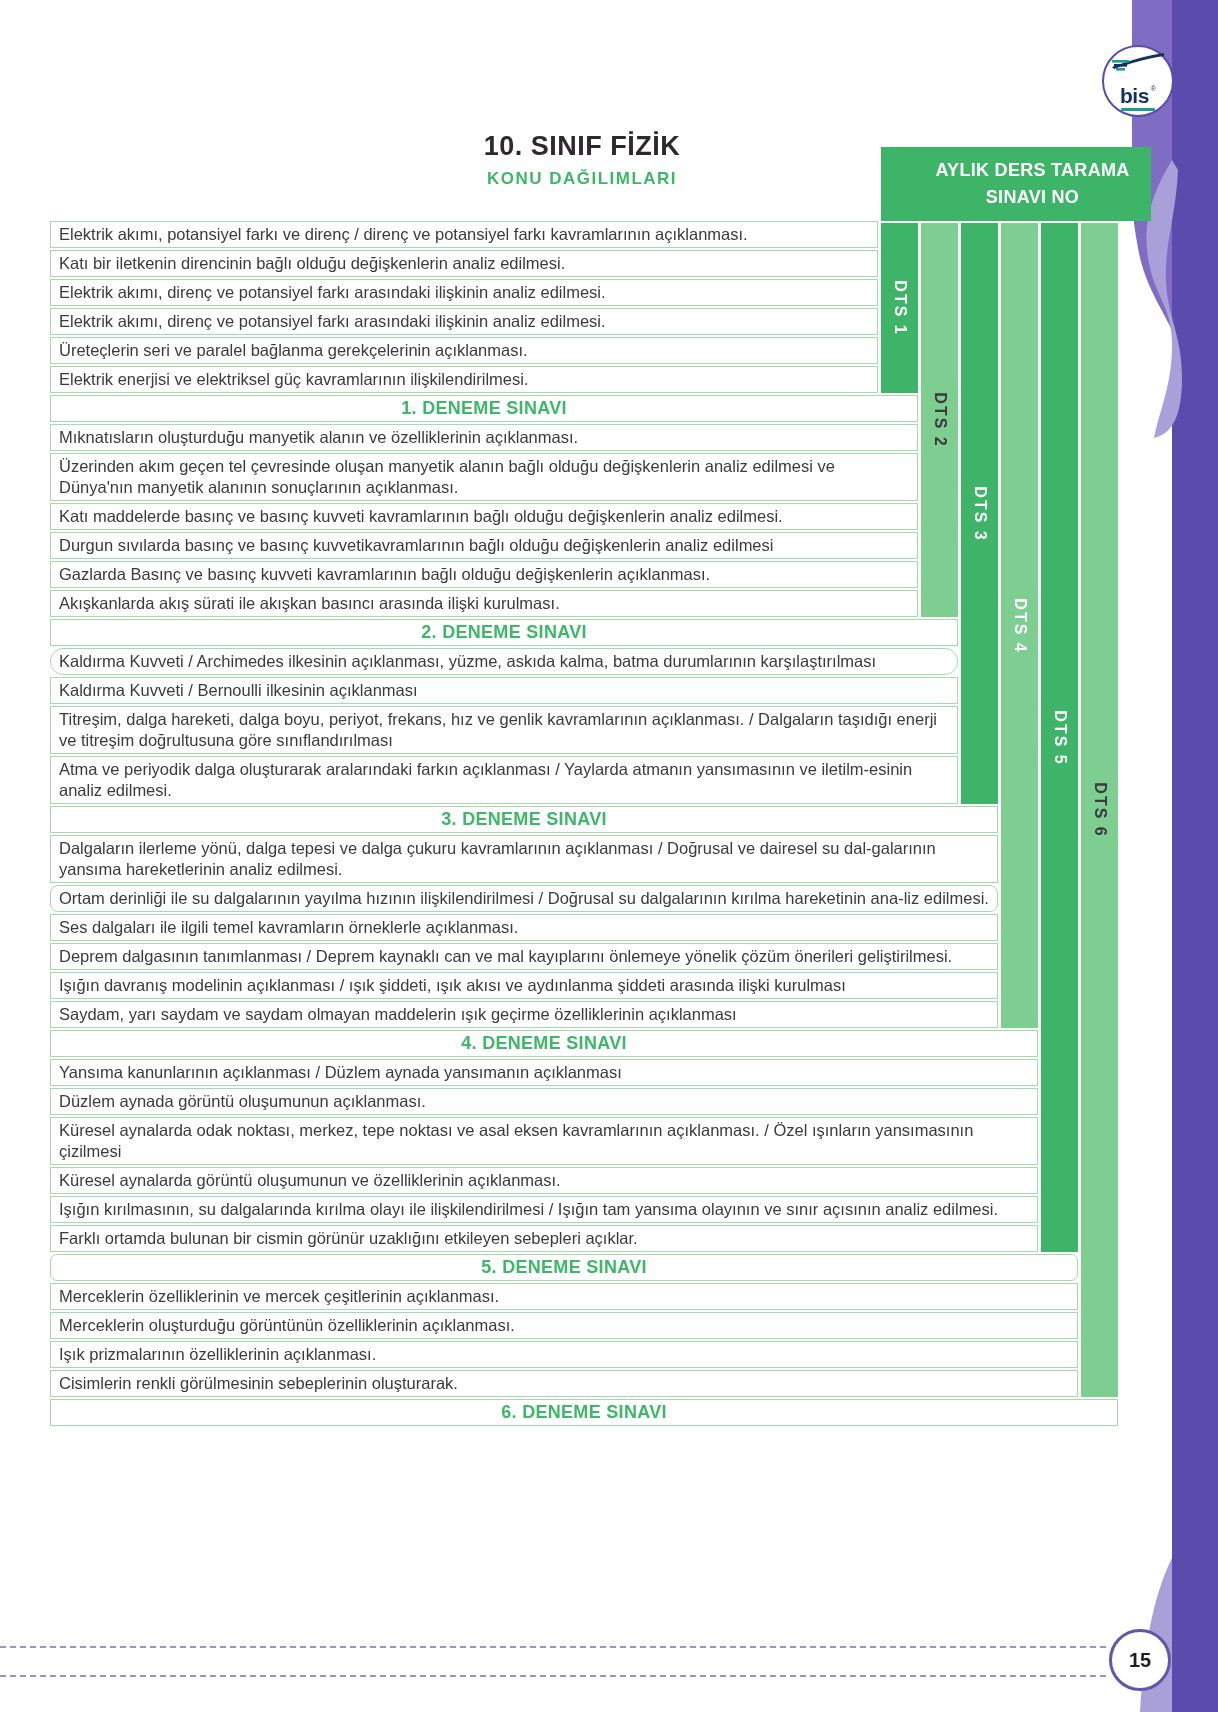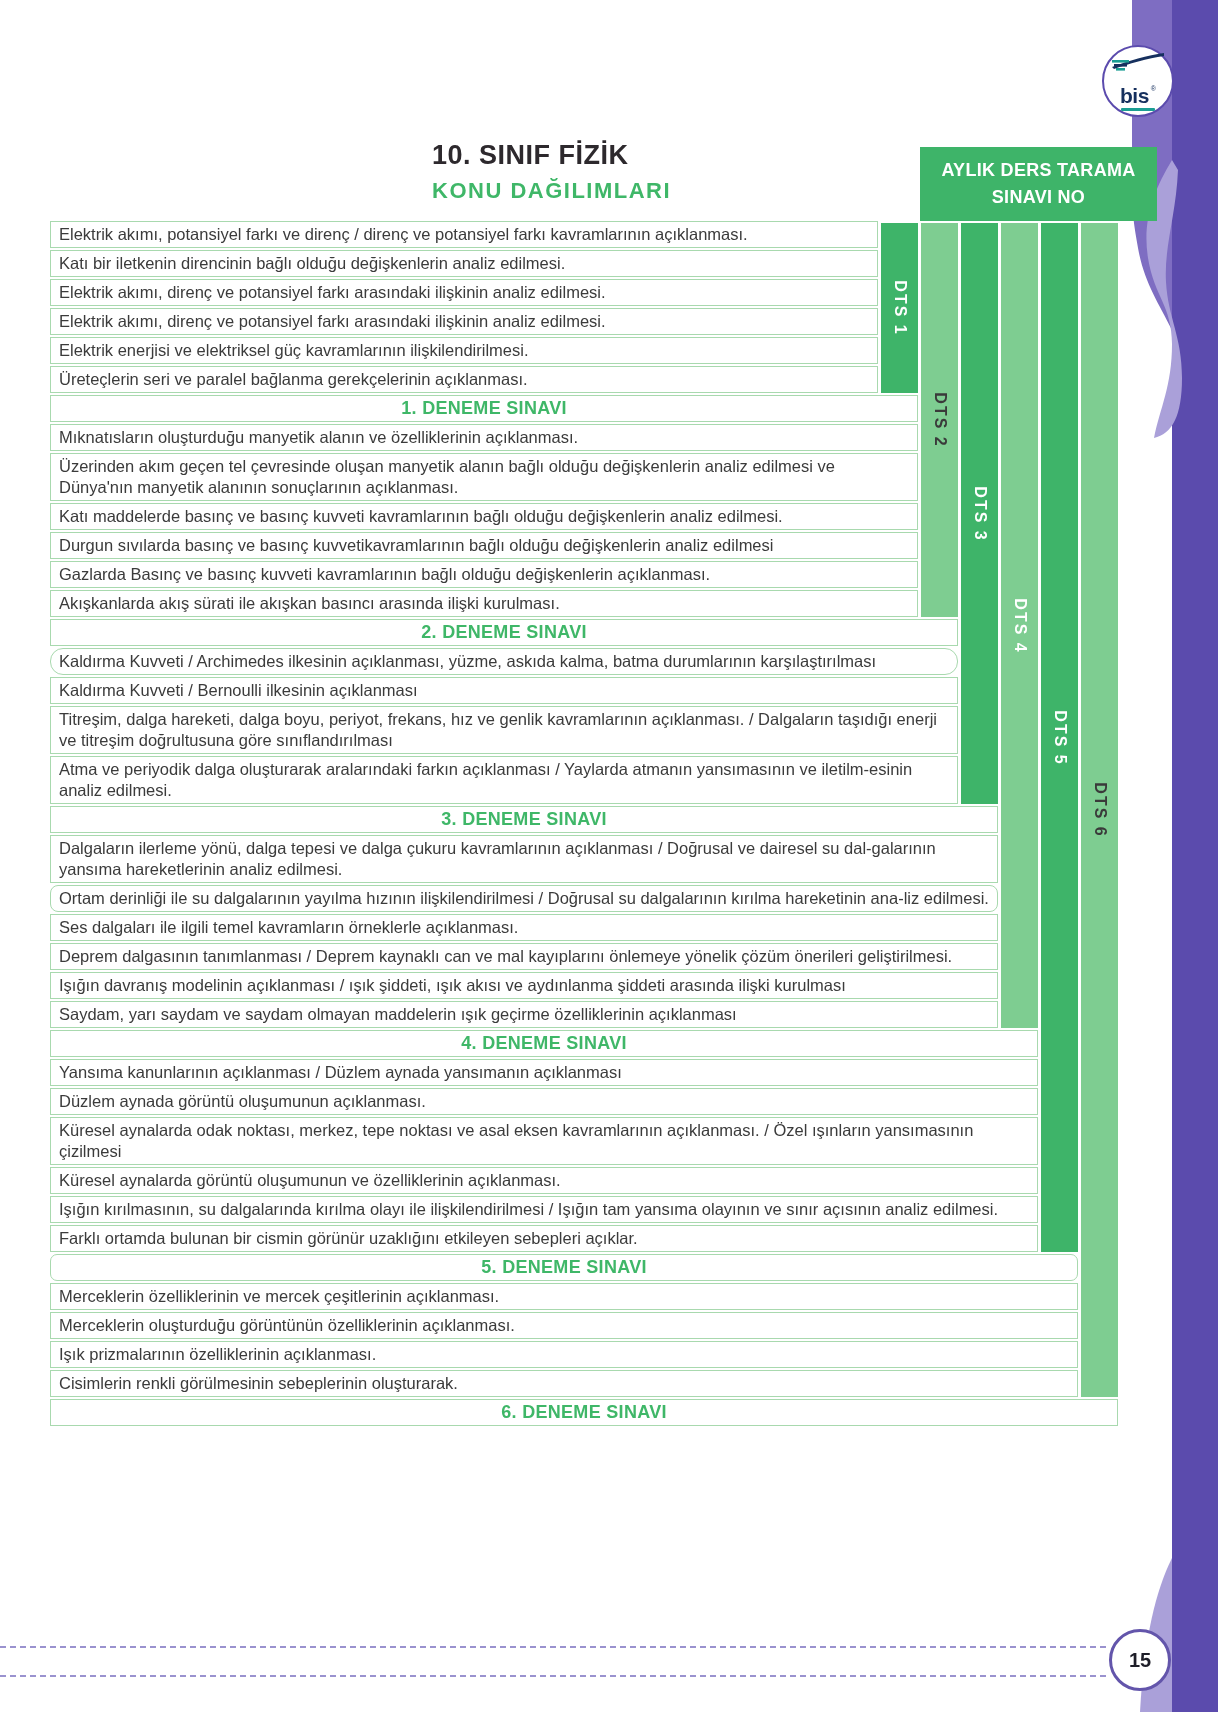--- a/index.html
+++ b/index.html
@@ -14,28 +14,28 @@
   .logo{
     position:absolute;left:1102px;top:45px;width:72px;height:72px;border-radius:50%;
     background:#ffffff;border:2px solid #5b4bad;box-sizing:border-box;z-index:6;
     display:flex;flex-direction:column;align-items:center;justify-content:center;
   }
   .logo-row{display:flex;align-items:center;gap:2px;margin-top:12px;}
   .logo-text{font-weight:bold;font-size:21px;color:#16305e;letter-spacing:-0.5px;line-height:1;}
   .logo-mark{font-size:7px;color:#16305e;vertical-align:top;position:relative;top:-7px;}
   .logo-tagline{width:34px;height:3px;background:#1b9e93;margin-top:2px;border-radius:1px;}
   
-  .title-wrap{position:absolute;left:432px;top:140px;width:300px;z-index:2;}
+  .title-wrap{position:absolute;left:432px;top:131px;width:300px;text-align:center;z-index:2;}
   .title1{font-size:27px;font-weight:bold;color:#2d292d;letter-spacing:0.5px;}
-  .title2{font-size:22px;font-weight:bold;color:#3fb768;letter-spacing:1.5px;margin-top:7px;}
+  .title2{font-size:17px;font-weight:bold;color:#3fb768;letter-spacing:1.5px;margin-top:7px;}
   
   .header-box{
-    position:absolute;left:920px;top:147px;width:237px;height:74px;background:#3eb469;
+    position:absolute;left:881px;top:147px;width:237px;height:74px;background:#3eb469;
     color:#ffffff;font-weight:bold;font-size:18px;letter-spacing:0.3px;line-height:1.5;
-    display:flex;flex-direction:column;align-items:center;justify-content:center;text-align:center;z-index:3;
+    display:flex;flex-direction:column;align-items:center;justify-content:center;text-align:center;z-index:3;padding-left:33px;
   }
   
   .table{position:absolute;left:50px;top:221px;width:1068px;z-index:2;}
   .t-row{
     box-sizing:border-box;background:#ffffff;border:1px solid #a8d9ae;margin-bottom:2px;
     padding:2px 8px;font-size:16.5px;line-height:21px;color:#3b3b3b;
   }
   .t-row.exam{
     text-align:center;color:#3fb768;font-weight:bold;font-size:18px;letter-spacing:0.3px;
   }
@@ -88,22 +88,22 @@
 <div class="header-box">
   <div>AYLIK DERS TARAMA</div>
   <div>SINAVI NO</div>
 </div>
 
 <div class="table" id="table">
     <div class="t-row" style="width: 828px;">Elektrik akımı, potansiyel farkı ve direnç / direnç ve potansiyel farkı kavramlarının açıklanması.</div>
     <div class="t-row" style="width: 828px;">Katı bir iletkenin direncinin bağlı olduğu değişkenlerin analiz edilmesi.</div>
     <div class="t-row" style="width: 828px;">Elektrik akımı, direnç ve potansiyel farkı arasındaki ilişkinin analiz edilmesi.</div>
     <div class="t-row" style="width: 828px;">Elektrik akımı, direnç ve potansiyel farkı arasındaki ilişkinin analiz edilmesi.</div>
+    <div class="t-row" style="width: 828px;">Üreteçlerin seri ve paralel bağlanma gerekçelerinin açıklanması.</div>
     <div class="t-row" style="width: 828px;">Elektrik enerjisi ve elektriksel güç kavramlarının ilişkilendirilmesi.</div>
-    <div class="t-row" style="width: 828px;">Üreteçlerin seri ve paralel bağlanma gerekçelerinin açıklanması.</div>
     <div class="t-row exam" style="width: 868px;">1. DENEME SINAVI</div>
     <div class="t-row" style="width: 868px;">Mıknatısların oluşturduğu manyetik alanın ve özelliklerinin açıklanması.</div>
     <div class="t-row" style="width: 868px;">Üzerinden akım geçen tel çevresinde oluşan manyetik alanın bağlı olduğu değişkenlerin analiz edilmesi ve Dünya'nın manyetik alanının sonuçlarının açıklanması.</div>
     <div class="t-row" style="width: 868px;">Katı maddelerde basınç ve basınç kuvveti kavramlarının bağlı olduğu değişkenlerin analiz edilmesi.</div>
     <div class="t-row" style="width: 868px;">Durgun sıvılarda basınç ve basınç kuvvetikavramlarının bağlı olduğu değişkenlerin analiz edilmesi</div>
     <div class="t-row" style="width: 868px;">Gazlarda Basınç ve basınç kuvveti kavramlarının bağlı olduğu değişkenlerin açıklanması.</div>
     <div class="t-row" style="width: 868px;">Akışkanlarda akış sürati ile akışkan basıncı arasında ilişki kurulması.</div>
     <div class="t-row exam" style="width: 908px;">2. DENEME SINAVI</div>
     <div class="t-row" style="width: 908px; border-radius: 13px;">Kaldırma Kuvveti / Archimedes ilkesinin açıklanması, yüzme, askıda kalma, batma durumlarının karşılaştırılması</div>
     <div class="t-row" style="width: 908px;">Kaldırma Kuvveti / Bernoulli ilkesinin açıklanması</div>

